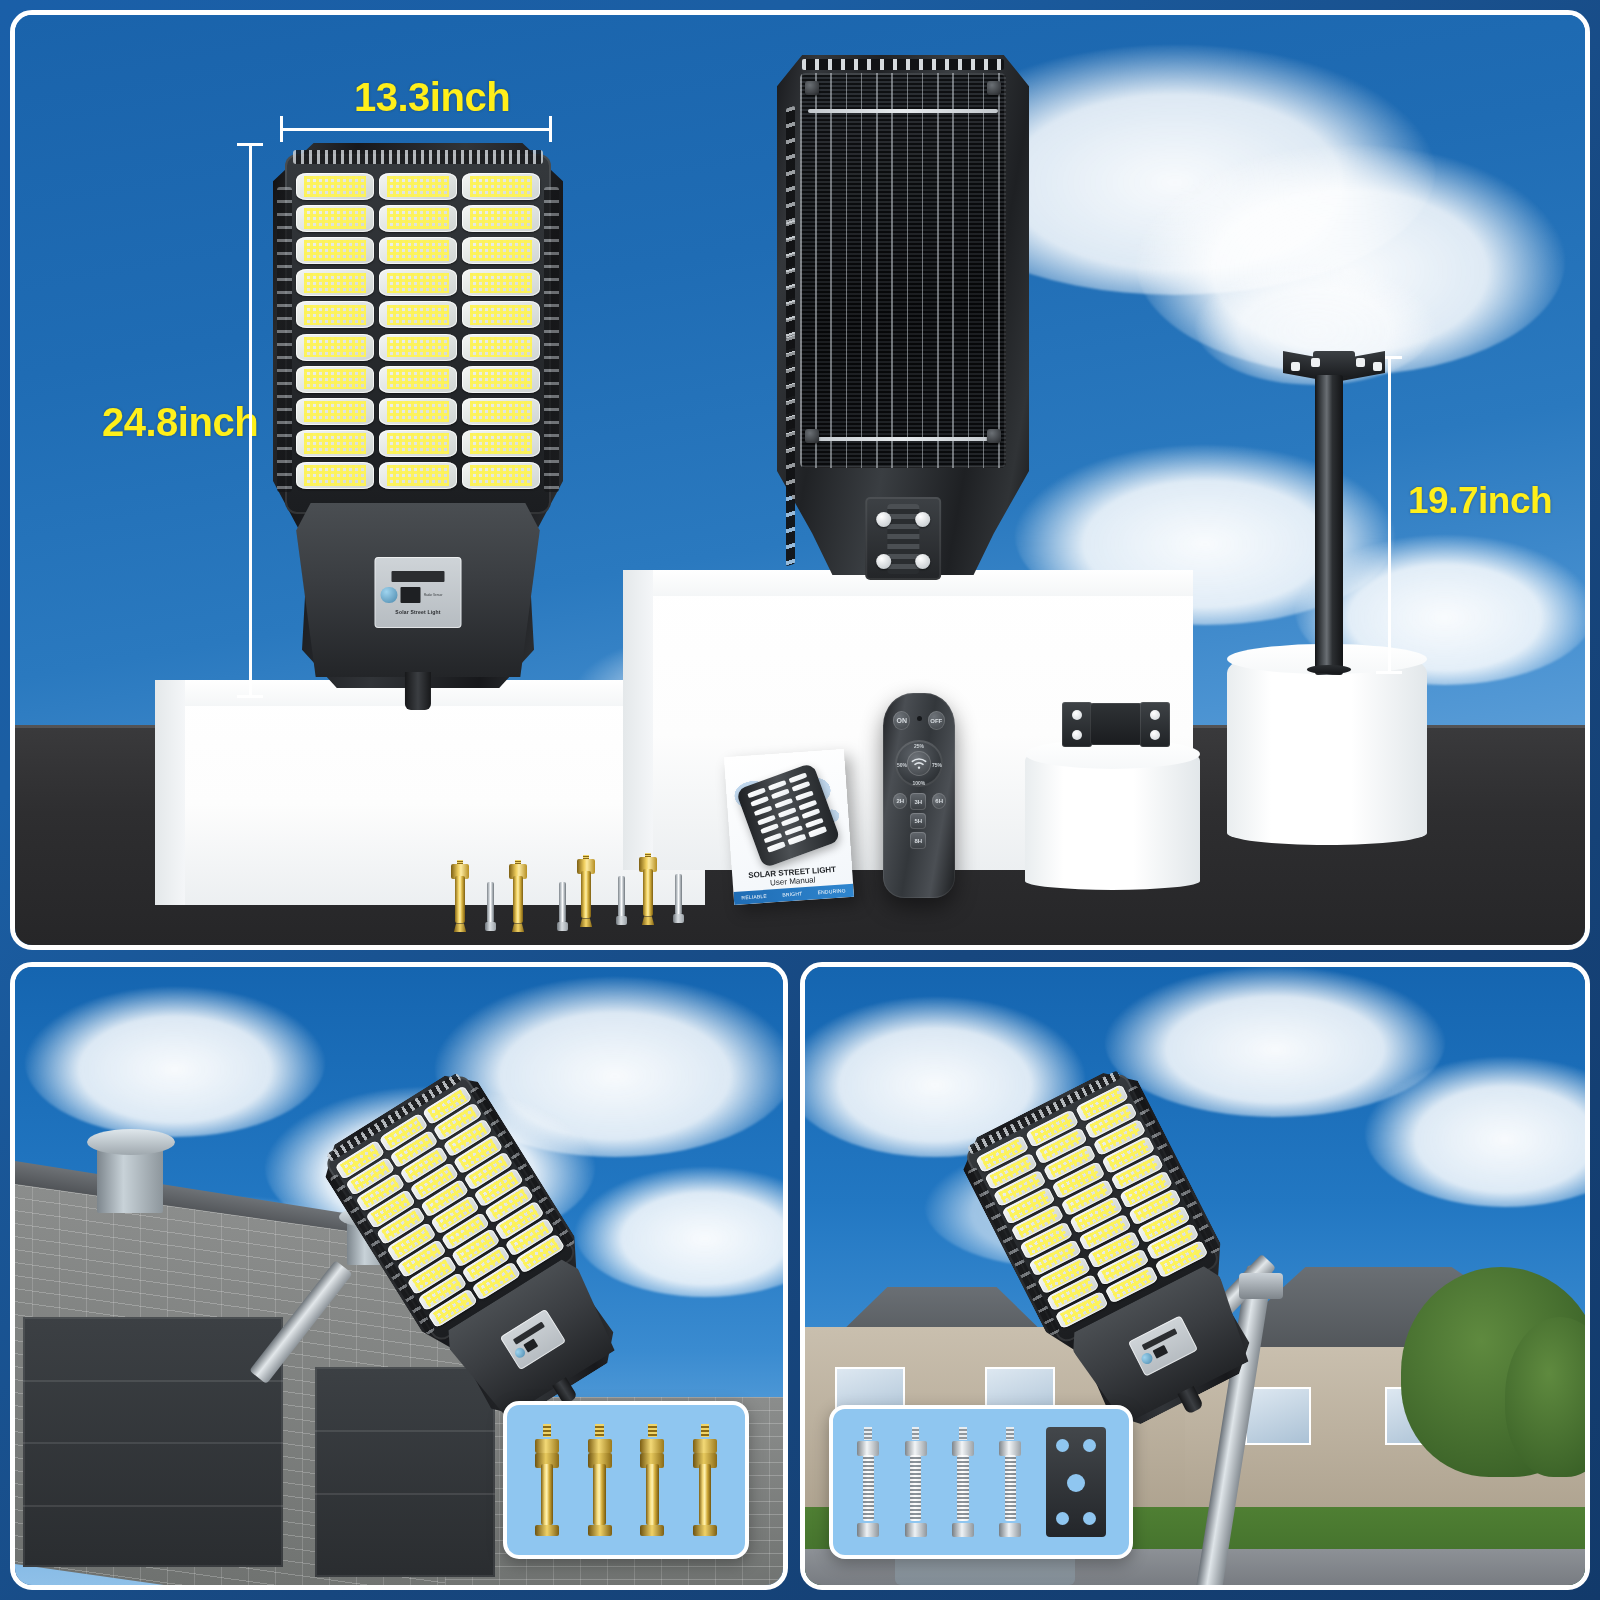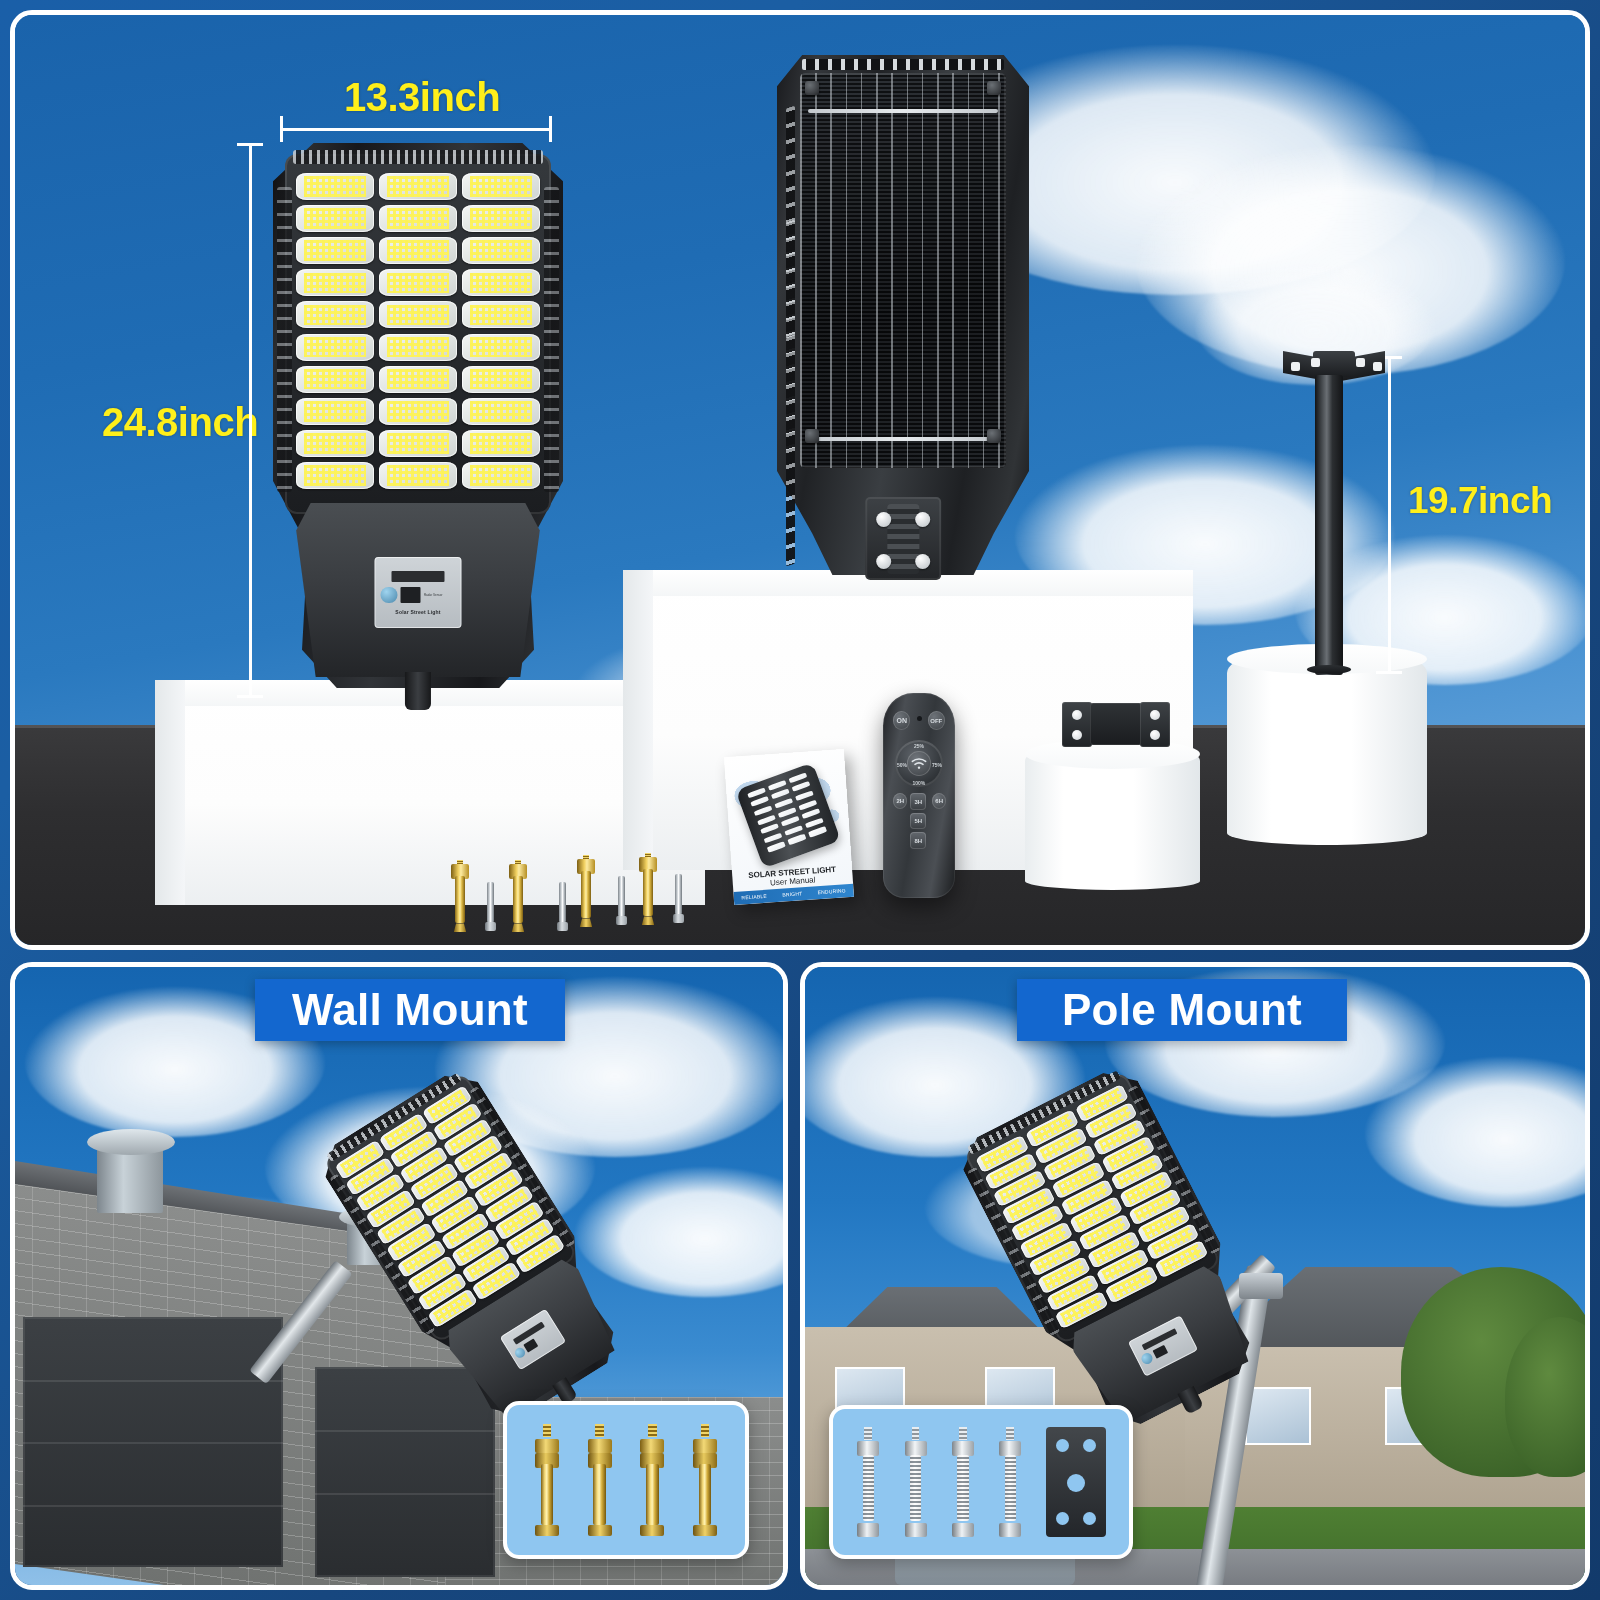--- a/index.html
+++ b/index.html
@@ -260,21 +260,21 @@
       <div class="ped-top"></div>
         <div class="ped-side" style="left:0;"></div>
     </div>
     <div class="ped" style="left:608px;top:555px;width:570px;height:300px;">
       <div class="ped-top"></div>
         <div class="ped-side" style="left:0;"></div>
     </div>
     <div class="cyl" style="left:1010px;top:725px;width:175px;height:150px;"></div>
     <div class="cyl" style="left:1212px;top:630px;width:200px;height:200px;"></div>
 
-    <div class="dimlabel" style="left:329px;top:60px;font-size:40px;">13.3inch</div>
+    <div class="dimlabel" style="left:339px;top:60px;font-size:40px;">13.3inch</div>
     <div class="dimline-h" style="left:265px;top:113px;width:272px;"></div>
     <div class="cap-v" style="left:265px;top:101px;"></div>
     <div class="cap-v" style="left:534px;top:101px;"></div>
 
     <div class="dimlabel" style="left:87px;top:385px;font-size:40px;">24.8inch</div>
     <div class="dimline-v" style="left:234px;top:128px;height:555px;"></div>
     <div class="cap-h" style="left:222px;top:128px;"></div>
     <div class="cap-h" style="left:222px;top:680px;"></div>
 
     <div class="dimlabel" style="left:1393px;top:465px;font-size:37px;">19.7inch</div>
@@ -550,21 +550,20 @@
       <div class="lf-panel" style="height:12%;">
         <div class="lf-panel-bar"></div>
         <div class="lf-panel-row">
           <div class="lf-dot"></div>
           <div class="lf-disp"></div>
         </div>
       </div>
       <div class="lf-arm"></div>
     </div>
 
-    <div class="banner" style="left:240px;top:12px;width:310px;height:62px;font-size:44px;">Wall Mount</div>
 
     <div class="inset" style="left:488px;top:434px;width:238px;height:150px;">
       <div class="in-bolt-gold">
         <div class="ib-thread"></div>
         <div class="ib-nut" style="top:13%;background:linear-gradient(90deg,#7d5f13,#f3d976 45%,#9c7a1c);"></div>
         <div class="ib-nut" style="top:26%;background:linear-gradient(90deg,#6d5311,#e8ca5e 45%,#8a6a16);"></div>
         <div class="ib-body" style="top:36%;height:54%;background:linear-gradient(90deg,#7d5f13,#f6dc7c 32%,#fff3b4 48%,#d5ae3c 68%,#73570f);"></div>
         <div class="ib-nut" style="bottom:0;height:10%;background:linear-gradient(90deg,#6d5311,#f0d268,#7d5f13);"></div>
       </div>
       <div class="in-bolt-gold">
@@ -659,21 +658,20 @@
       <div class="lf-panel" style="height:12%;">
         <div class="lf-panel-bar"></div>
         <div class="lf-panel-row">
           <div class="lf-dot"></div>
           <div class="lf-disp"></div>
         </div>
       </div>
       <div class="lf-arm"></div>
     </div>
 
-    <div class="banner" style="left:212px;top:12px;width:330px;height:62px;font-size:44px;">Pole Mount</div>
 
     <div class="inset" style="left:24px;top:438px;width:296px;height:146px;">
       <div class="in-bolt-silver">
         <div class="ib-thread-s"></div>
         <div class="ib-nut" style="top:13%;background:linear-gradient(90deg,#7e858b,#f2f5f7 45%,#9aa1a7);"></div>
         <div class="ib-body" style="top:25%;height:60%;background:repeating-linear-gradient(180deg,rgba(255,255,255,.85) 0 2px,rgba(130,138,145,.9) 2px 4px),linear-gradient(90deg,#7e858b,#eef2f5 45%,#848b91);"></div>
         <div class="ib-nut" style="bottom:0;height:13%;background:linear-gradient(90deg,#767d83,#eef2f5 45%,#8f969c);"></div>
       </div>
       <div class="in-bolt-silver">
         <div class="ib-thread-s"></div>

